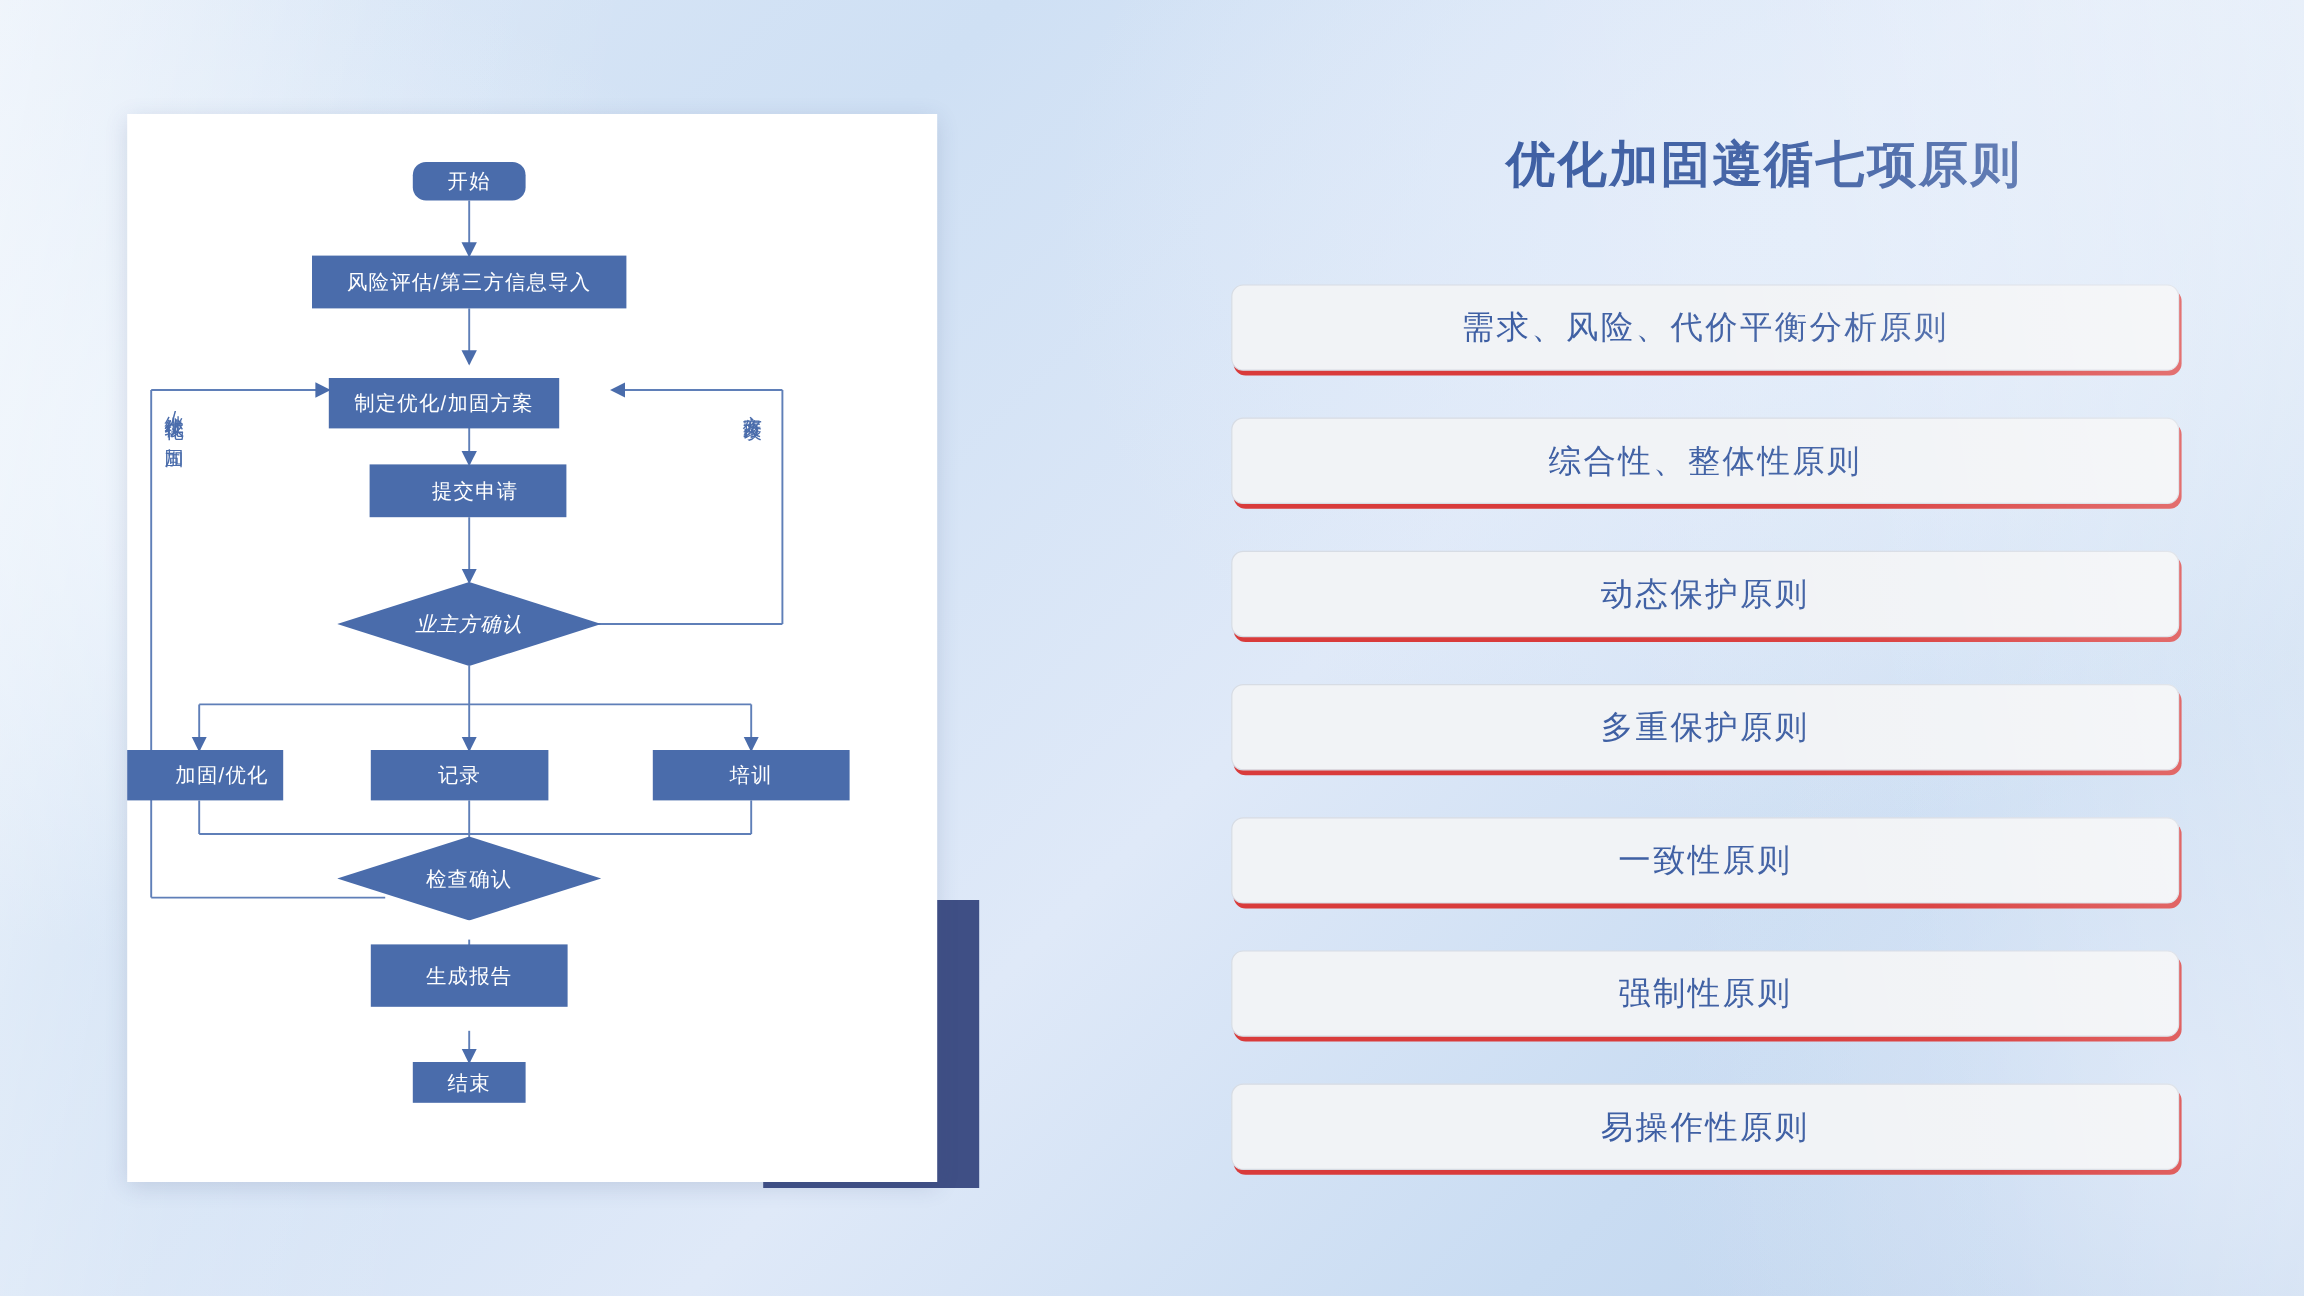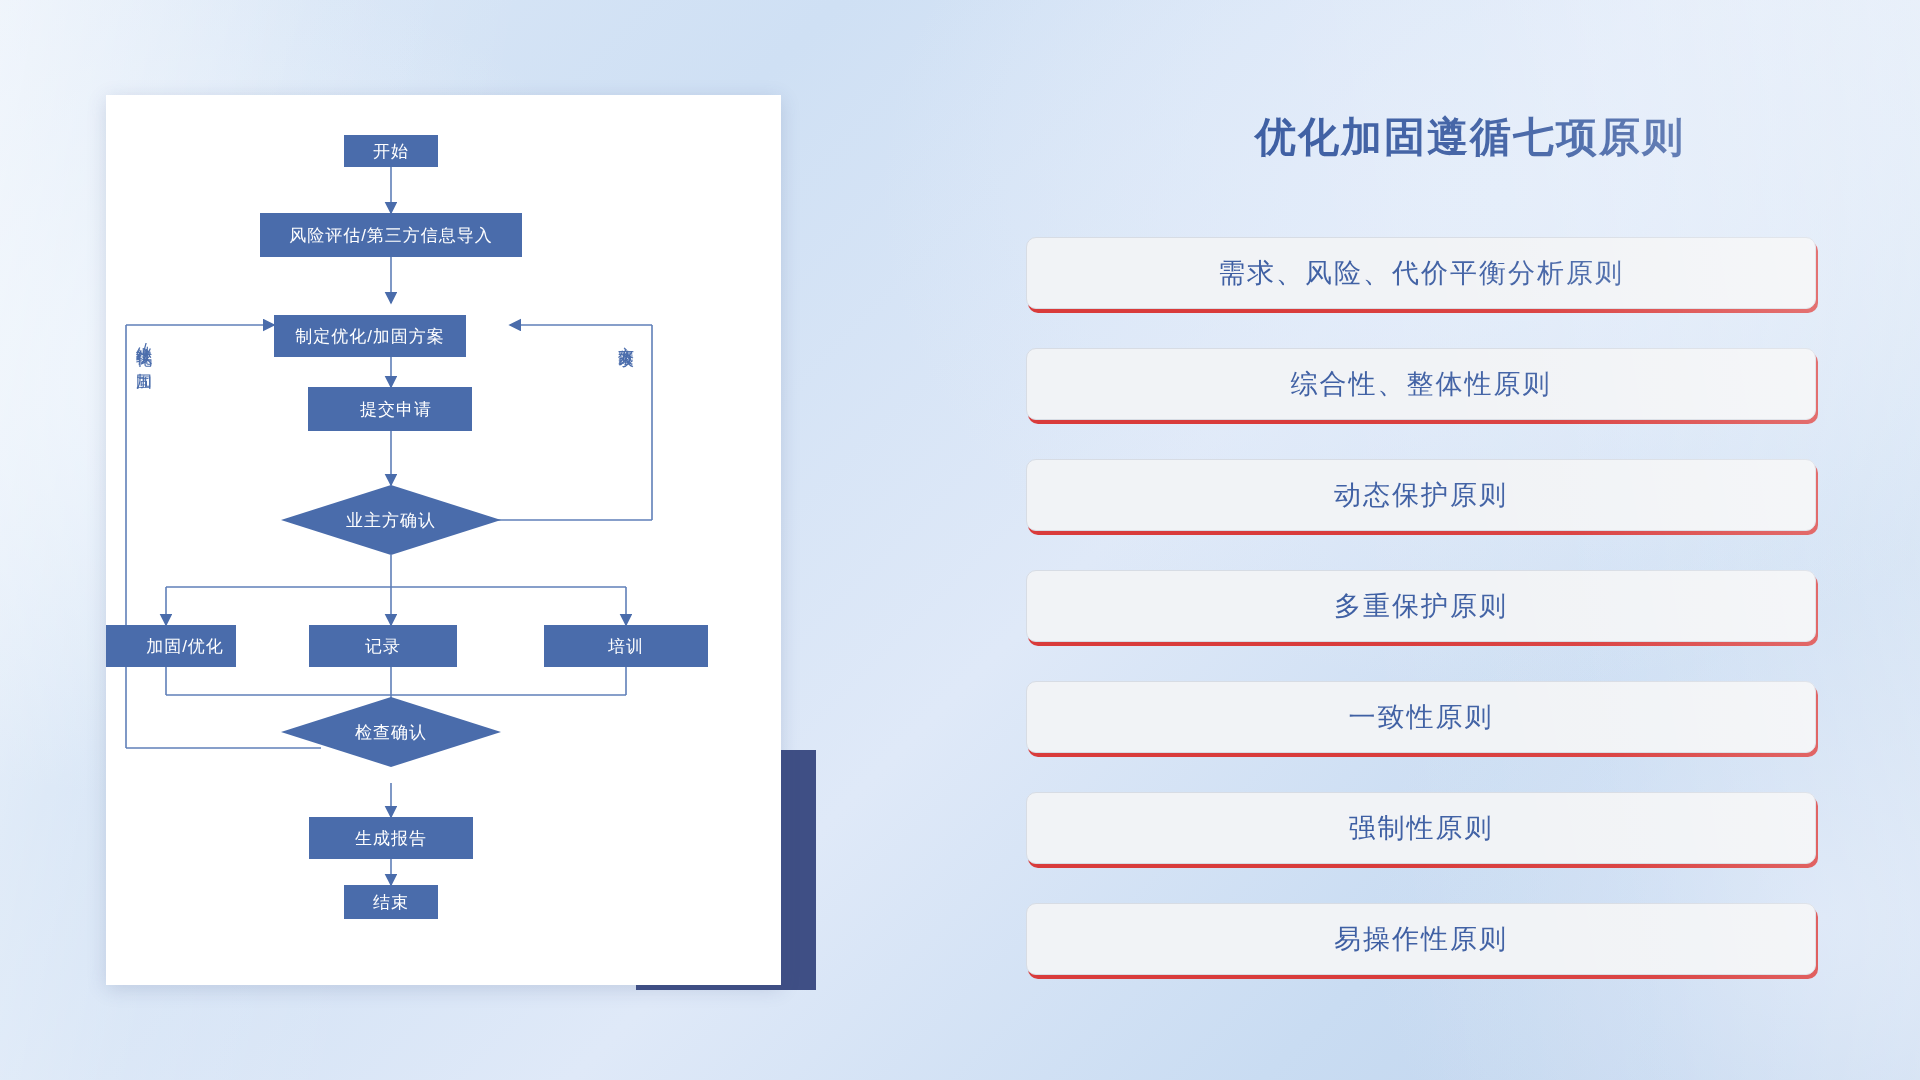--- a/index.html
+++ b/index.html
@@ -171,49 +171,49 @@
           <line x1="215" y1="653" x2="20" y2="653"></line>
           <line x1="20" y1="653" x2="20" y2="230"></line>
           <line x1="20" y1="230" x2="168" y2="230" marker-end="url(#arr)"></line>
 
           <line x1="355" y1="425" x2="546" y2="425"></line>
           <line x1="546" y1="425" x2="546" y2="230"></line>
           <line x1="546" y1="230" x2="404" y2="230" marker-end="url(#arr)"></line>
         </g>
       </svg>
 
-      <div class="node" style="left:238px; top:40px; width:94px; height:32px;">开始</div>
+      <div class="node" style="left:238px; top:40px; width:94px; height:32px;border-radius:11px;">开始</div>
 
       <div class="node" style="left:154px; top:118px; width:262px; height:44px;">风险评估/第三方信息导入</div>
 
       <div class="node" style="left:168px; top:208px; width:192px; height:42px;margin-top:12px;">制定优化/加固方案</div>
 
       <div class="node" style="left:202px; top:292px; width:164px; height:44px;padding-left:12px;">提交申请</div>
 
-      <div class="diamond-wrap" style="left:175px; top:390px; width:220px; height:70px;">
+      <div class="diamond-wrap" style="left:175px; top:390px; width:220px; height:70px;font-style:italic;">
         <svg width="220" height="70" viewBox="0 0 220 70">
           <polygon points="110,0 220,35 110,70 0,35" fill="#4a6cab"></polygon>
         </svg>
         <div class="diamond-label">业主方确认</div>
       </div>
 
       <div class="node" style="left:0px; top:530px; width:130px; height:42px;padding-left:28px;">加固/优化</div>
 
       <div class="node" style="left:203px; top:530px; width:148px; height:42px;">记录</div>
 
       <div class="node" style="left:438px; top:530px; width:164px; height:42px;">培训</div>
 
       <div class="diamond-wrap" style="left:175px; top:602px; width:220px; height:70px;">
         <svg width="220" height="70" viewBox="0 0 220 70">
           <polygon points="110,0 220,35 110,70 0,35" fill="#4a6cab"></polygon>
         </svg>
         <div class="diamond-label">检查确认</div>
       </div>
 
-      <div class="node" style="left:203px; top:722px; width:164px; height:42px;font-family:Liberation Mono, monospace;">生成报告</div>
+      <div class="node" style="left:203px; top:692px; width:164px; height:52px;font-family:Liberation Mono, monospace;">生成报告</div>
 
       <div class="node" style="left:238px; top:790px; width:94px; height:34px;text-align:center;">结束</div>
 
       <div class="side-label" style="left:28px; top:238px; height:130px;">继续优化/加固</div>
 
       <div class="side-label" style="left:510px; top:238px; height:100px;">方案修改</div>
 
     </div>
   </div>
 

